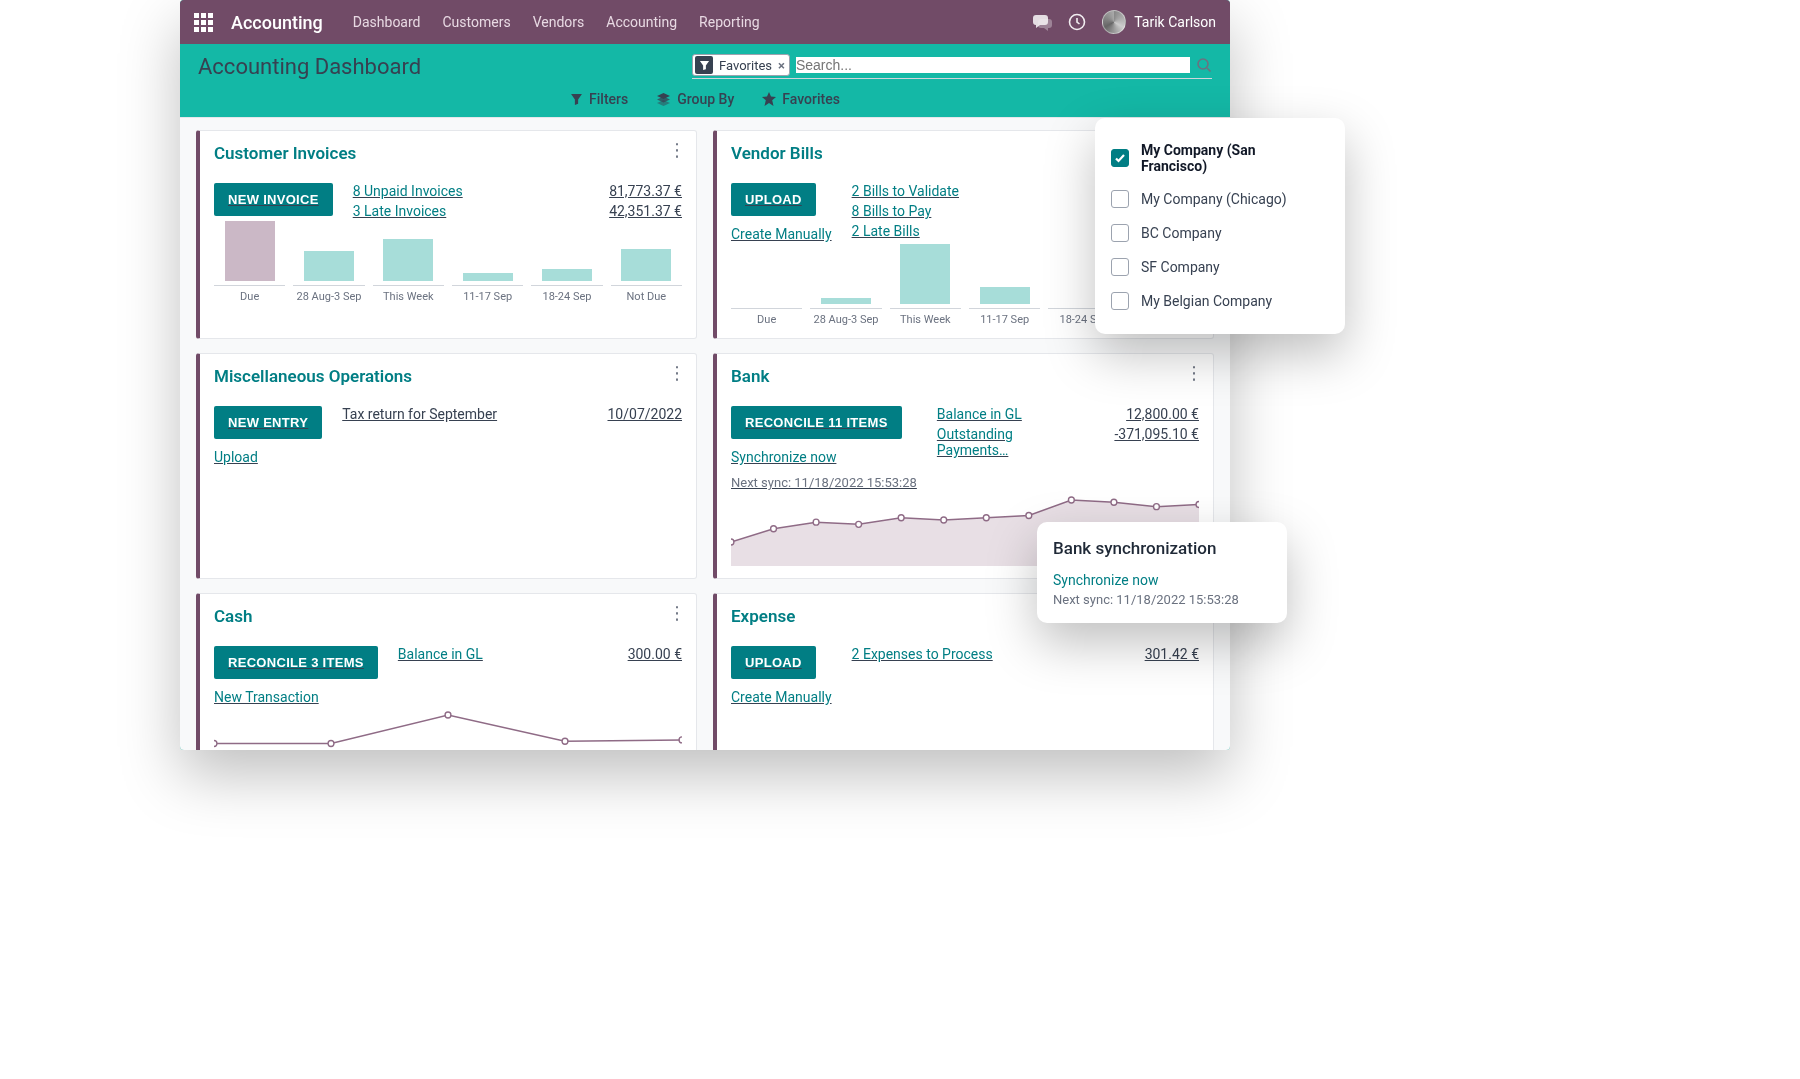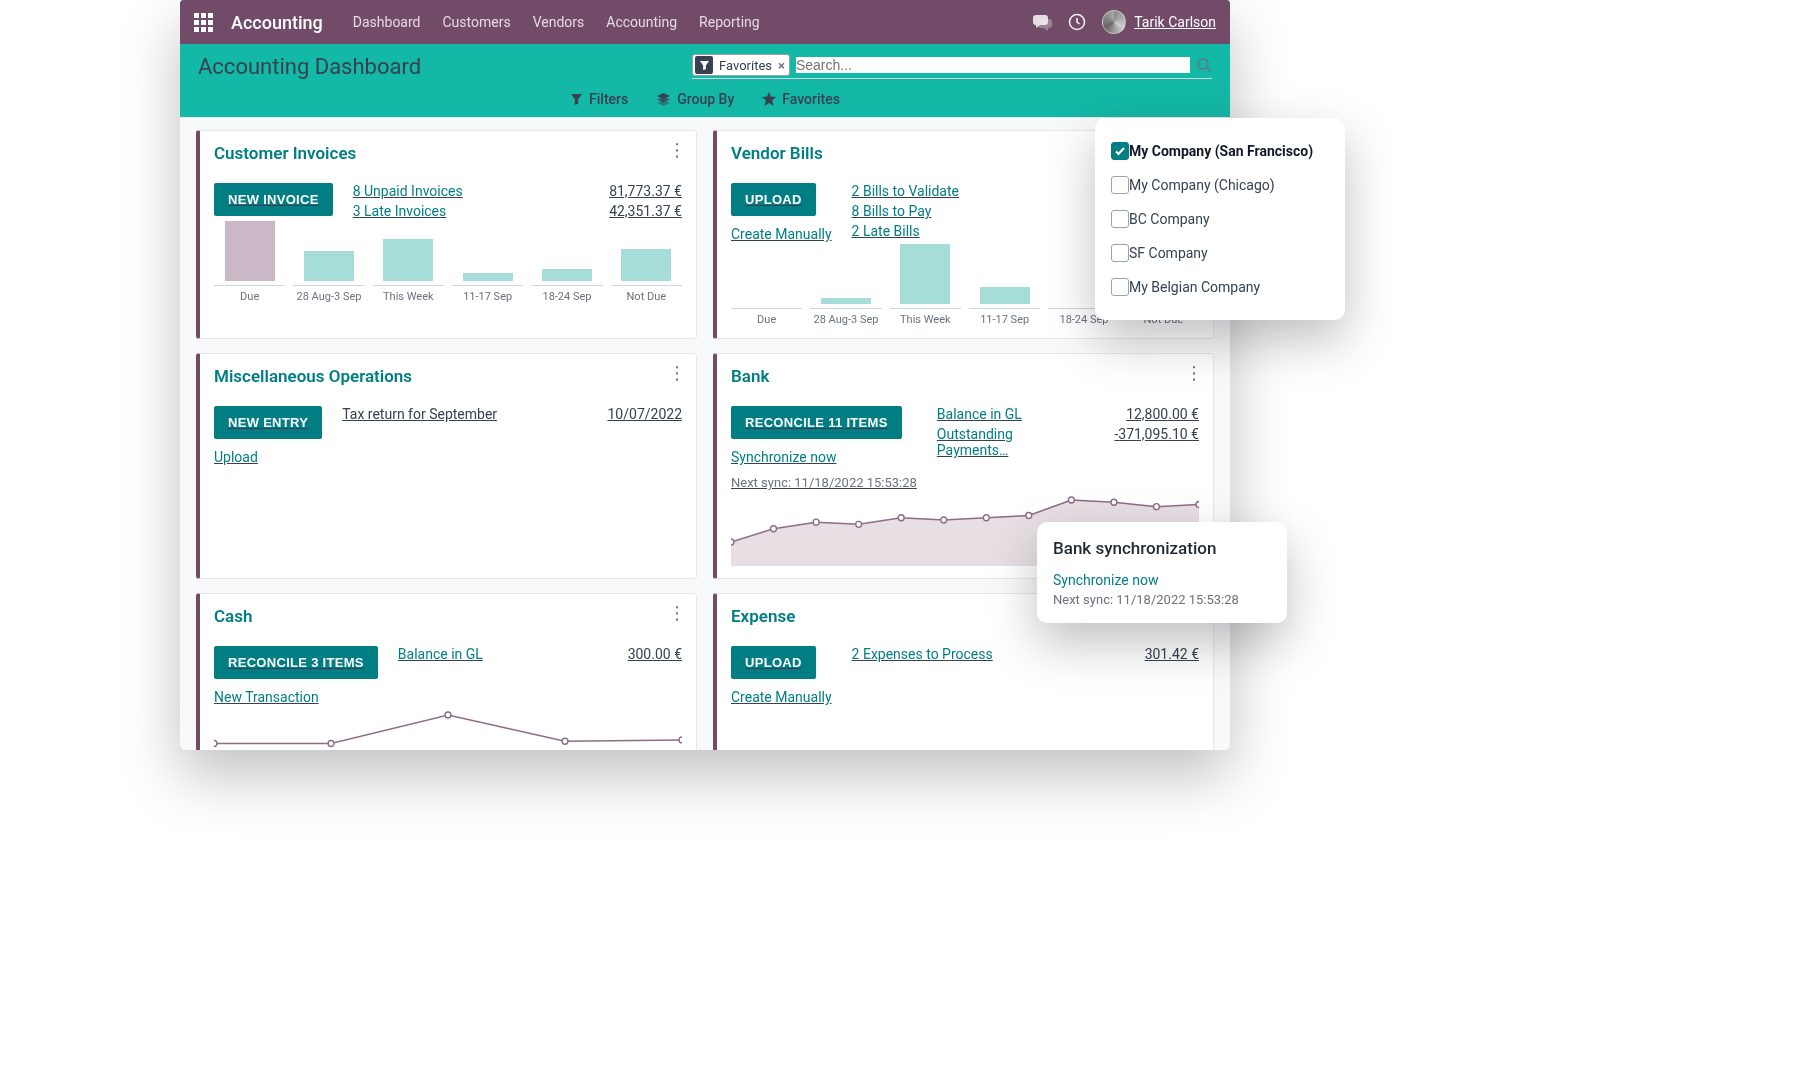--- a/index.html
+++ b/index.html
@@ -7,21 +7,21 @@
   .stage { position: relative; width: 1800px; height: 1079px; }
   .window { position: absolute; left: 180px; top: 0; width: 1050px; height: 750px; background:#14b8a6; border-radius:4px; box-shadow: 0 25px 60px rgba(0,0,0,.25); overflow:hidden; display:flex; flex-direction:column; }
 
   
   .navbar { background:#714B67; color:#fff; display:flex; align-items:center; height:44px; padding:0 14px; gap:18px; }
   .grid-icon { display:grid; grid-template-columns:repeat(3,5px); grid-template-rows:repeat(3,5px); gap:2px; }
   .grid-icon span { background:#fff; width:5px; height:5px; }
   .brand { font-size:18px; font-weight:500; }
   .nav-links { display:flex; gap:22px; margin-left:12px; }
   .nav-links a { color:#e8d9e3; text-decoration:none; font-size:14px; cursor:pointer; }
-  .nav-right { margin-left:auto; display:flex; align-items:center; gap:16px;text-decoration:underline; }
+  .nav-right { margin-left:auto; display:flex; align-items:center; gap:16px; }
   .icon-btn { color:#fff; opacity:.9; cursor:pointer; }
   .avatar { width:24px; height:24px; border-radius:50%; background: conic-gradient(#888,#ccc,#666,#aaa); border:1px solid rgba(255,255,255,.4); }
   .user-chip { display:flex; align-items:center; gap:8px; cursor:pointer; }
 
   
   .cp { padding:10px 18px 10px 18px; border-bottom:1px solid #e5e7eb; }
   .cp-row1 { display:flex; align-items:flex-start; }
   .cp-title { font-size:22px; color:#374151; }
   .search-wrap { margin-left:auto; display:flex; align-items:center; gap:6px; flex:0 0 520px; border-bottom:1px solid #d1d5db; padding-bottom:2px; }
   .facet { display:flex; align-items:center; gap:6px; background:#fff; border:1px solid #9ca3af; border-radius:3px; padding:1px 4px 1px 2px; font-size:13px; }
@@ -52,21 +52,21 @@
   .bar-col .bar { width:70%; background:#A7DDD9; }
   .bar-col:first-child .bar { background:#CBB8C6; }
   .bar-col .lbl { font-size:11px; color:#6b7280; margin-top:4px; border-top:1px solid #d1d5db; width:100%; text-align:center; padding-top:4px; white-space:nowrap; overflow:hidden; }
 
   
   .spark { width:100%; height:70px; margin-top:6px; }
 
   
   .popover { position:absolute; background:#fff; border-radius:10px; box-shadow:0 20px 50px rgba(0,0,0,.25); padding:16px 24px 16px 16px; }
   .pop-companies { left:1095px; top:118px; width:250px; }
-  .pop-companies .row { display:flex; align-items:center; padding:8px 0; cursor:pointer; }
+  .pop-companies .row { display:flex; align-items:center; gap:12px; padding:8px 0; cursor:pointer; }
   .chk { width:18px; height:18px; border:1.5px solid #9ca3af; border-radius:3px; display:flex; align-items:center; justify-content:center; flex-shrink:0; }
   .chk.checked { background:#017E84; border-color:#017E84; color:#fff; }
   .pop-companies .row.sel { font-weight:700; color:#111827; }
 
   .pop-sync { left:1037px; top:522px; width:250px; }
   .pop-sync h4 { font-size:17px; font-weight:500; color:#1f2937; margin-bottom:14px; }
 
   svg { display:block; }
 </style>
 </head>

